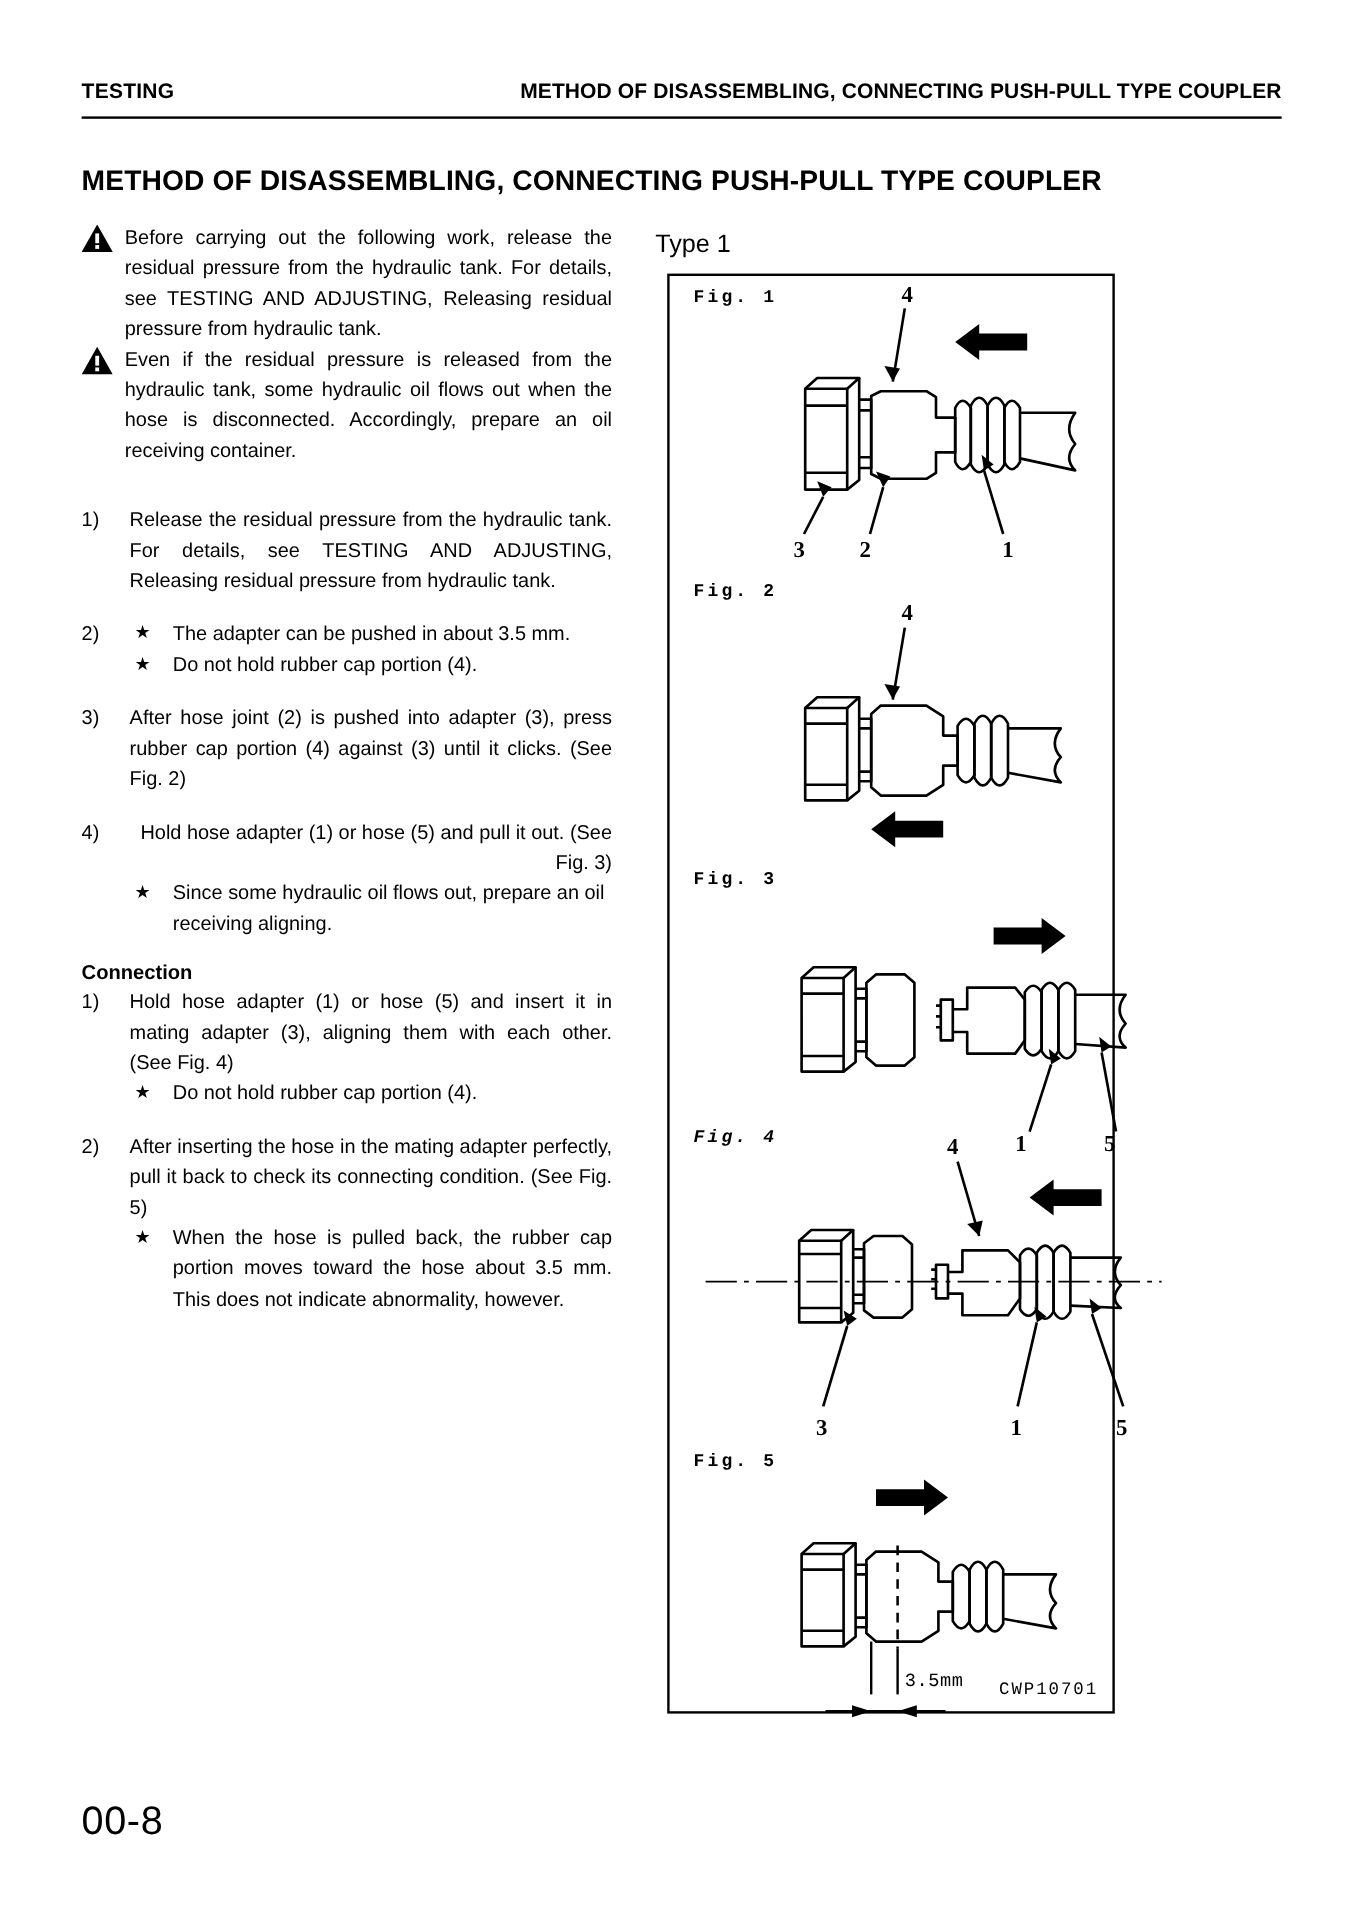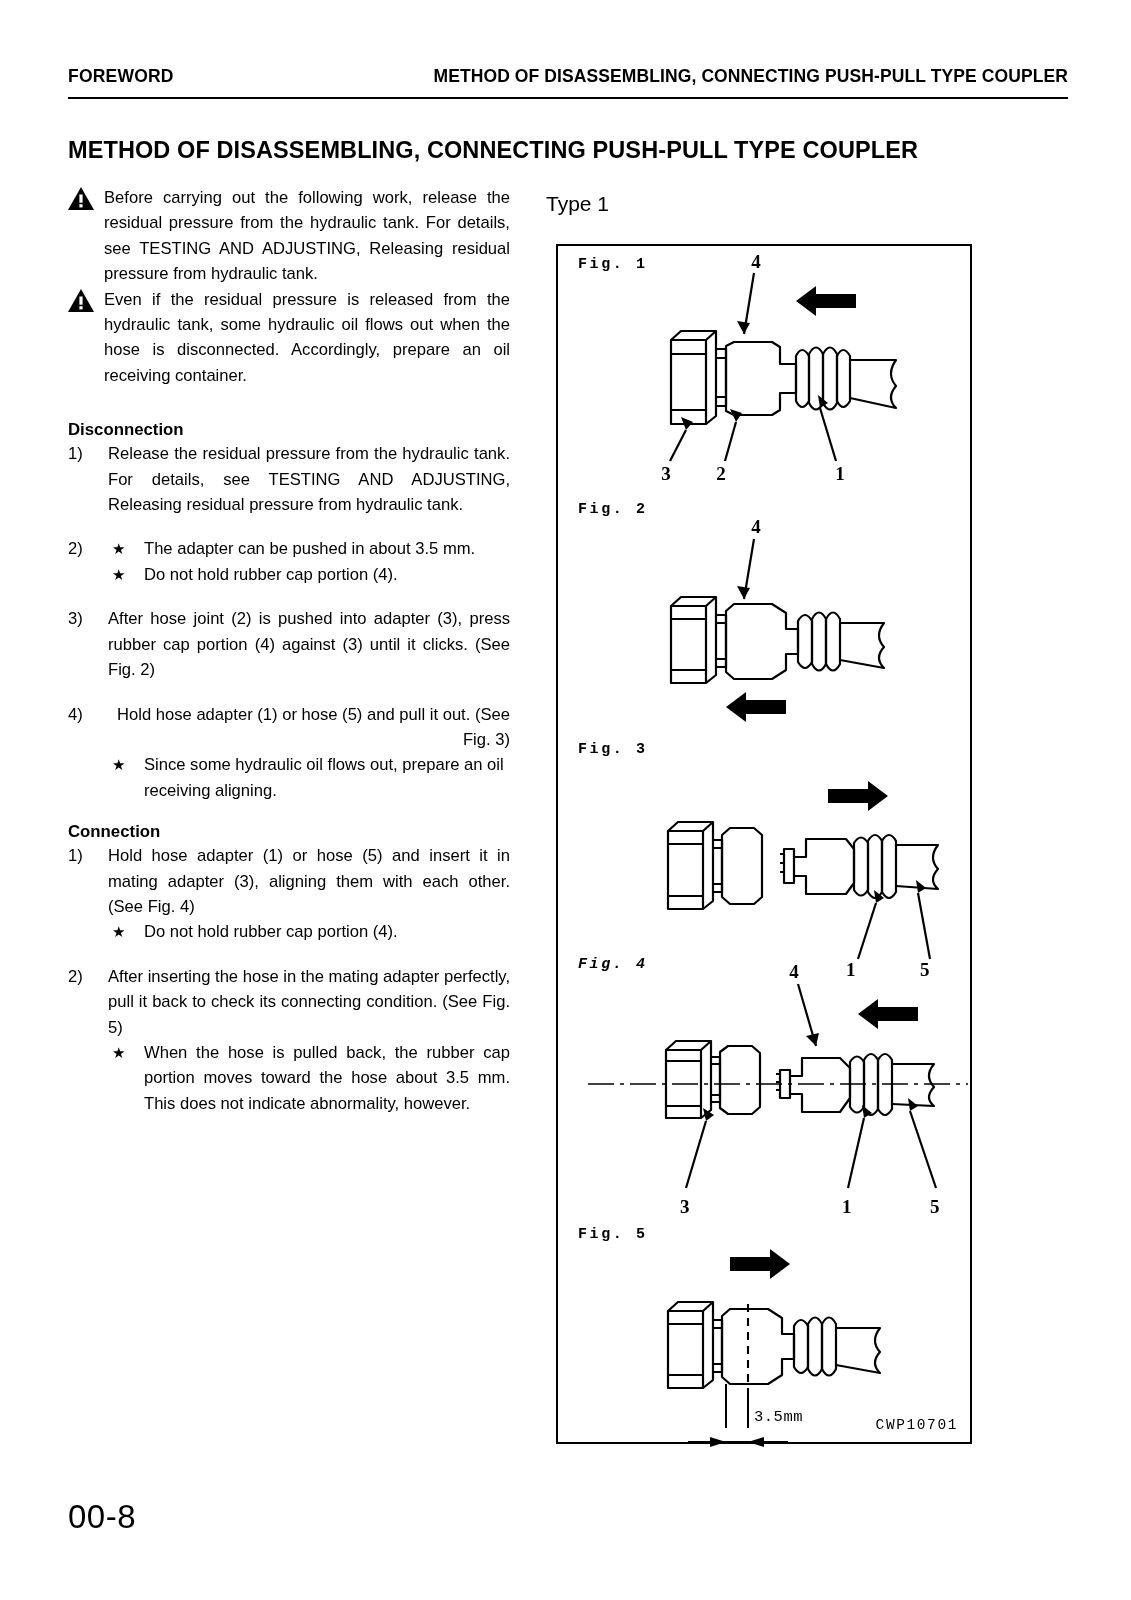--- a/index.html
+++ b/index.html
@@ -73,24 +73,23 @@
     position:absolute; left:4px; top:0; font-size:15px; line-height:25.4px;
   }
 
   
   .type-label {
     position:absolute; left:546px; top:192px;
     font-size:21px;
   }
   .fig-box {
     position:absolute; left:556px; top:228px;
-    width:416px; height:1200px;
+    width:373px; height:1200px;
     border:2.2px solid #000;
     background:#fff;
-    margin-top:16px;
   }
   .fig-cap {
     position:absolute;
     font-size:15px; font-weight:bold; letter-spacing:2.6px;
     font-family:"Liberation Mono", monospace;
   }
   .fig-svg { position:absolute; left:0; top:0; }
   .drawing-id {
     position:absolute; right:12px; bottom:9px;
     font-size:14.5px; letter-spacing:1.6px;
@@ -103,21 +102,21 @@
     position:absolute; left:68px; top:1498px;
     font-size:33px; letter-spacing:.5px;
   }
 </style>
 </head>
 <body>
 
 <div class="page">
 
   <div class="hdr">
-    <div class="hdr-left">FOREWORD</div>
+    <div class="hdr-left">TESTING</div>
     <div class="hdr-right">METHOD OF DISASSEMBLING, CONNECTING PUSH-PULL TYPE COUPLER</div>
   </div>
   <div class="hdr-rule"></div>
 
   <div class="page-title">METHOD OF DISASSEMBLING, CONNECTING PUSH-PULL TYPE COUPLER</div>
 
   <div class="col-left">
 
     <div class="warn-block">
       <span class="warn-icon">
@@ -134,21 +133,20 @@
       <span class="warn-icon">
         <svg width="26" height="23" viewBox="0 0 26 23">
           <path d="M13 0 L26 23 L0 23 Z" fill="#000"></path>
           <rect x="11.4" y="7.5" width="3.2" height="8.2" fill="#fff"></rect>
           <rect x="11.4" y="17.2" width="3.2" height="3.2" fill="#fff"></rect>
         </svg>
       </span>
       <div class="warn-text">Even if the residual pressure is released from the hydraulic tank, some hydraulic oil flows out when the hose is disconnected.  Accordingly, prepare an oil receiving container.</div>
     </div>
 
-    <div class="sect-head">Disconnection</div>
 
     <div class="step">
       <span class="step-num">1)</span>
       <div class="step-text">Release the residual pressure from the hydraulic tank.  For details, see TESTING AND ADJUSTING, Releasing residual pressure from hydraulic tank.</div>
     </div>
 
     <div class="step">
       <span class="step-num">2)</span>
       <div class="bullets">
         <div class="bullet">

